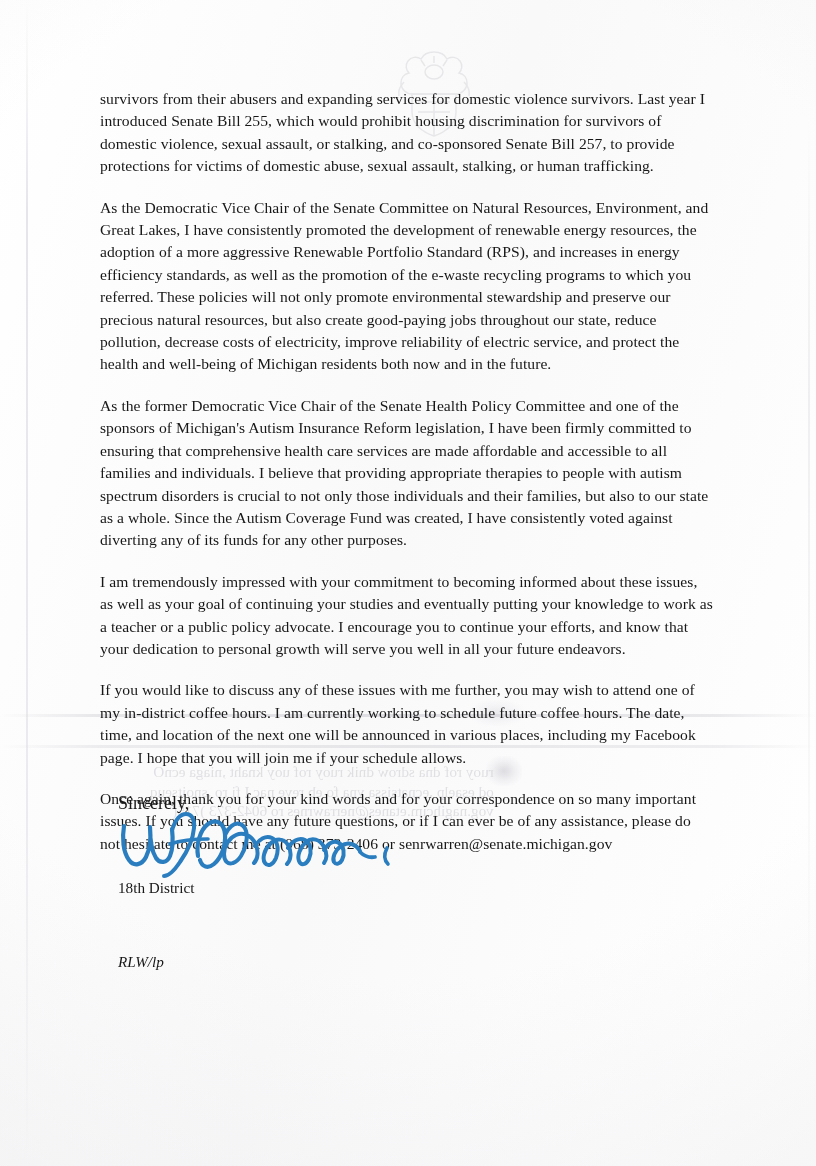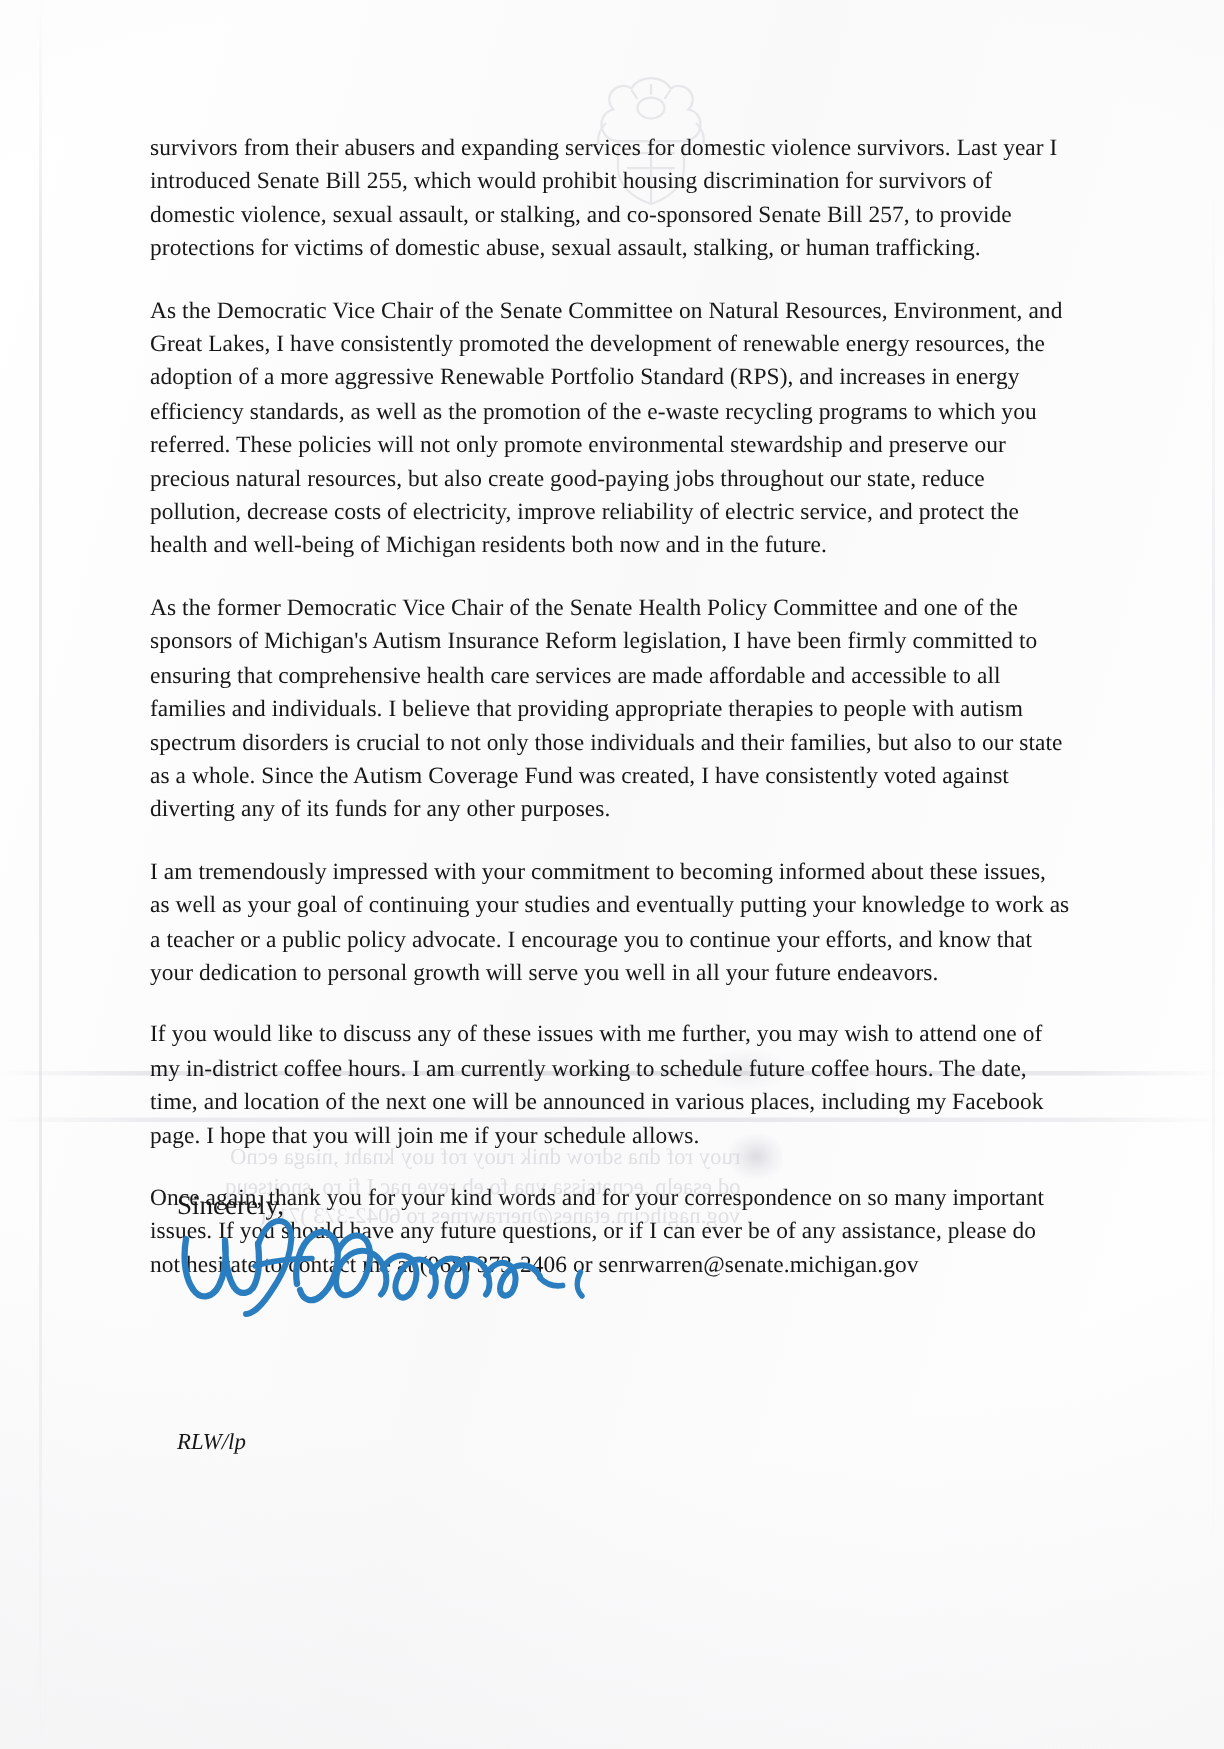--- a/index.html
+++ b/index.html
@@ -242,19 +242,20 @@
             <path d="M212 42 C216 35 222 32 227 35 C232 38 233 46 230 52
                      C228 56 224 57 222 54 C220 50 223 42 229 38
                      C236 33 244 36 248 43" stroke-width="4"></path>
             <path d="M248 44 C252 48 257 50 263 49" stroke-width="3.8"></path>
             <path d="M275 40 C272 46 272 52 276 56" stroke-width="3.6"></path>
           </g>
         </svg>
       </div>
 
       <div class="signer-lines">
+        <div class="signer-line">18th District</div>
       </div>
     </div>
 
     <div class="initials">RLW/lp</div>
 
   </div>
 </div>
 
 </body></html>

